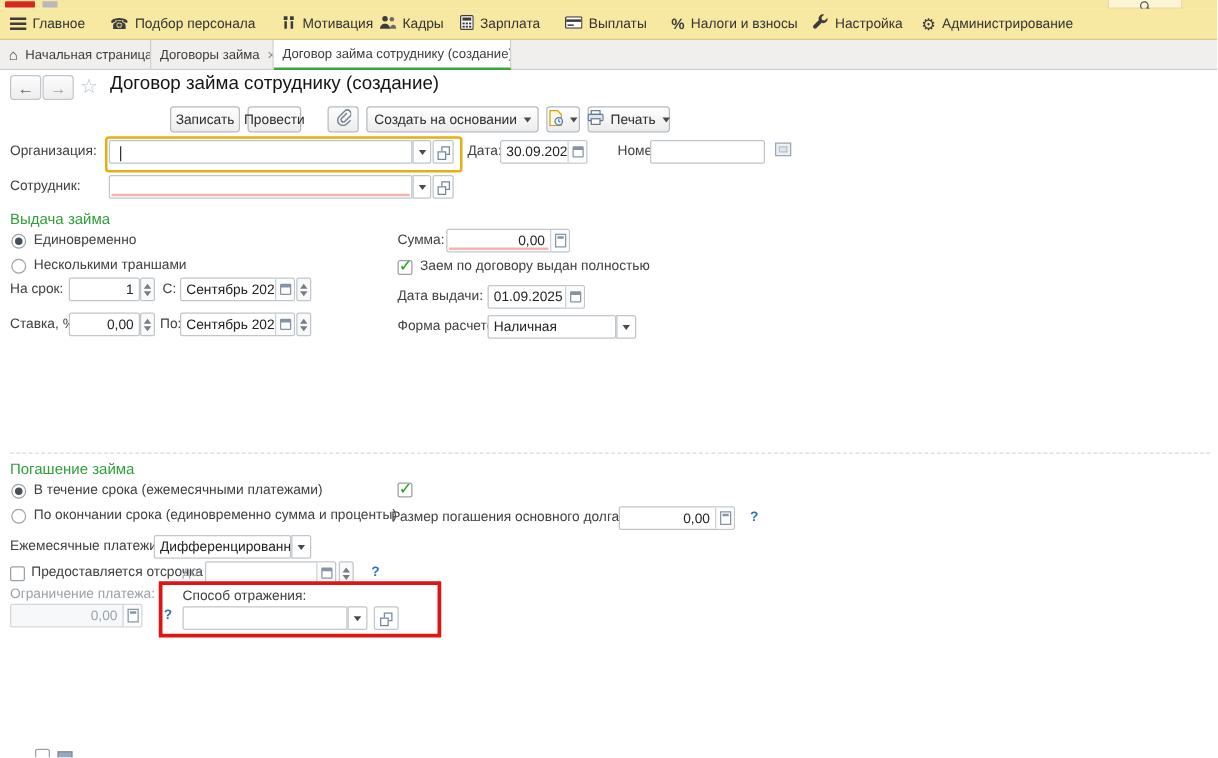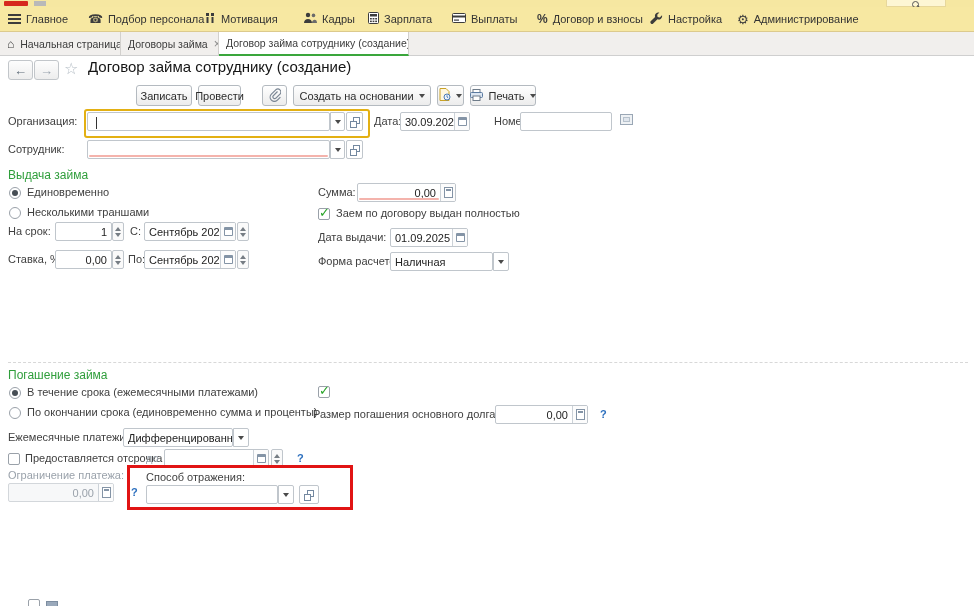--- a/index.html
+++ b/index.html
@@ -92,21 +92,21 @@
           <i></i>
           <i></i>
           <i></i>
         </span>
         <span>Главное</span>
       </div>
     <div class="mi" style="left:88px">
         <span class="uico">☎</span>
         <span>Подбор персонала</span>
       </div>
-    <div class="mi" style="left:204px">
+    <div class="mi" style="left:225px">
         <span><svg width="12" height="12">
             <rect x="2" y="1" width="3" height="3" fill="#3c3c3c"></rect>
             <rect x="2.5" y="5" width="2" height="6" fill="#3c3c3c"></rect>
             <rect x="7" y="1" width="3" height="3" fill="#3c3c3c"></rect>
             <rect x="7.5" y="5" width="2" height="6" fill="#3c3c3c"></rect>
           </svg></span>
         <span>Мотивация</span>
       </div>
     <div class="mi" style="left:303px">
         <span><svg width="14" height="12">
@@ -135,21 +135,21 @@
     <div class="mi" style="left:452px">
         <span><svg width="14" height="10">
             <rect x="0.5" y="0.5" width="13" height="9" rx="1" fill="#fff" stroke="#3c3c3c"></rect>
             <rect x="1" y="2.5" width="12" height="2" fill="#3c3c3c"></rect>
             <rect x="2" y="6.5" width="5" height="1.2" fill="#3c3c3c"></rect>
           </svg></span>
         <span>Выплаты</span>
       </div>
     <div class="mi" style="left:537px">
         <span class="pct">%</span>
-        <span>Договор и взносы</span>
+        <span>Налоги и взносы</span>
       </div>
     <div class="mi" style="left:650px">
         <span><svg width="13" height="13" viewBox="0 0 13 13">
             <path d="M12 3.2 9.8 5.4 7.6 5 7.2 2.8 9.4.6a3.4 3.4 0 0 0-4.3 4.3L.9 9.1a1.6 1.6 0 1 0 2.3 2.3l4.2-4.2A3.4 3.4 0 0 0 12 3.2z" fill="#3c3c3c"></path>
           </svg></span>
         <span>Настройка</span>
       </div>
     <div class="mi" style="left:737px">
         <span class="uico" style="font-size:13px">⚙</span>
         <span>Администрирование</span>

